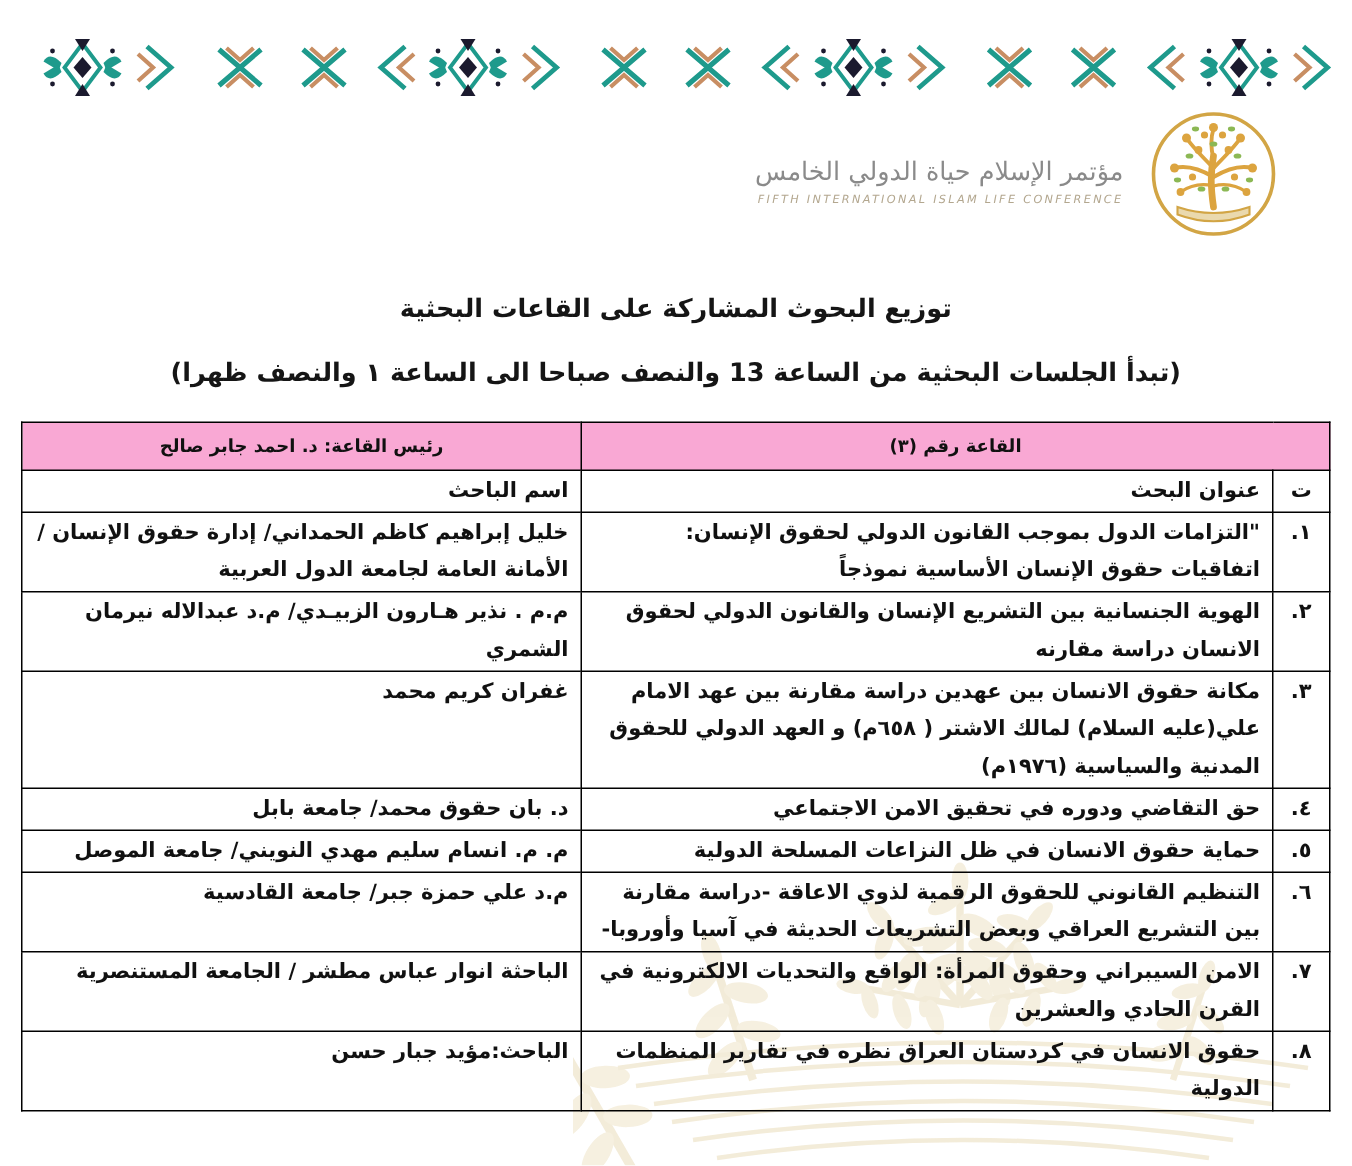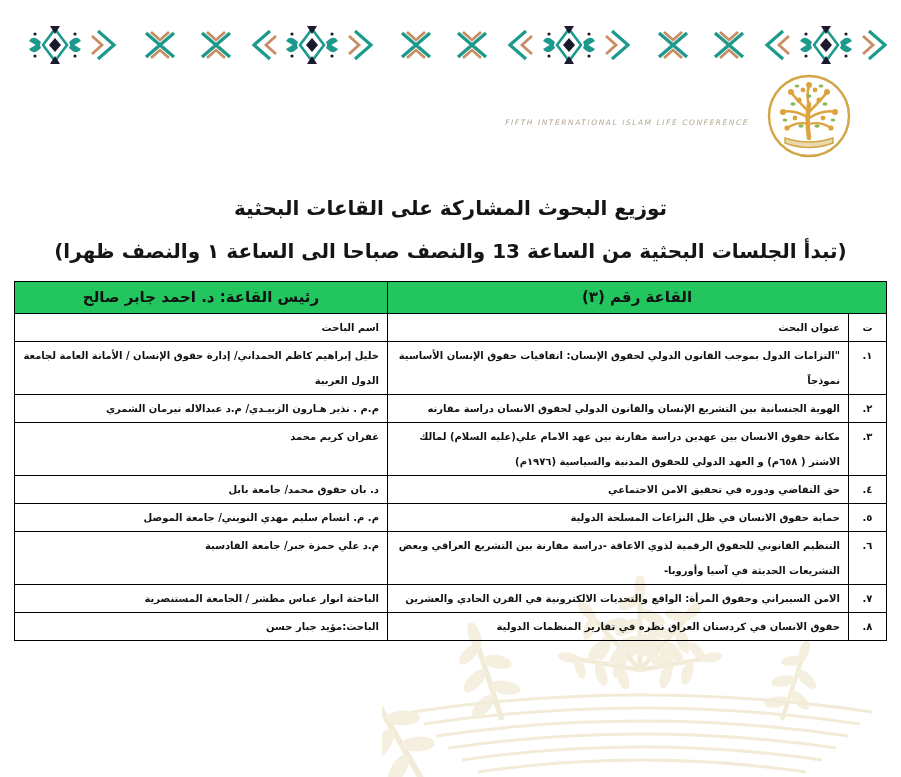--- a/index.html
+++ b/index.html
@@ -11,37 +11,37 @@
   
   .band{position:absolute;left:0;top:22px;width:901px;height:46px;z-index:2;}
   
   .logo-wrap{position:absolute;top:74px;right:40px;display:flex;align-items:center;gap:8px;z-index:2;}
   .logo-text{text-align:right;direction:rtl;margin-top:6px;}
   .logo-ar{font-size:17px;color:#8a8a8a;letter-spacing:0;}
   .logo-en{font-size:7.5px;color:#b3a78f;letter-spacing:1.55px;direction:ltr;text-align:right;margin-top:3px;font-style:italic;}
   .logo-mark{width:104px;height:88px;}
   
   .doc-title{position:absolute;left:0;width:100%;text-align:center;direction:rtl;
-    font-weight:bold;color:#151515;font-size:20px;z-index:2;}
+    font-weight:bold;color:#151515;font-size:17px;z-index:2;}
   .t1{top:196px;}
   .t2{top:239px;}
   
   table.research{
     position:absolute;left:14px;top:281px;width:872px;z-index:1;
     border-collapse:collapse;direction:rtl;table-layout:fixed;
     background:transparent;
   }
   table.research td{
     border:1px solid #000;vertical-align:top;
-    font-size:10px;font-weight:bold;color:#111;
+    font-size:14px;font-weight:bold;color:#111;
     line-height:25px;padding:1px 8px;word-wrap:break-word;
   }
   tr.head-room td{
-    background:#22c55e;text-align:center;vertical-align:middle;
-    height:29px;font-size:15px;line-height:27px;padding:1px 4px;
+    background:#f9a8d4;text-align:center;vertical-align:middle;
+    height:29px;font-size:12px;line-height:27px;padding:1px 4px;
   }
   tr.head-cols td{height:24px;}
   td.c-num{width:38px;text-align:center;padding:1px 2px;}
   td.c-title{width:461px;text-align:right;margin-top:36px;}
   td.c-res{width:373px;text-align:right;}
   
   .watermark{position:absolute;left:382px;top:420px;width:519px;height:357px;z-index:0;opacity:.55;}
 </style>
 </head>
 <body>
@@ -92,20 +92,21 @@
     <use href="#xm" x="673" y="0"></use>
     <use href="#xm" x="729" y="0"></use>
     <use href="#chevL" x="781" y="0"></use>
     <use href="#orn" x="826" y="0"></use>
     <use href="#chevR" x="871" y="0"></use>
   </g>
 </svg>
 
 <div class="logo-wrap">
   <div class="logo-text">
+    <div class="logo-ar">مؤتمر الإسلام حياة الدولي الخامس</div>
     <div class="logo-en">FIFTH INTERNATIONAL ISLAM LIFE CONFERENCE</div>
   </div>
   <svg class="logo-mark" viewBox="0 0 104 88" xmlns="http://www.w3.org/2000/svg">
     <circle cx="52" cy="42" r="40" fill="none" stroke="#d2a545" stroke-width="2.4"></circle>
 
     <g stroke="#dca43f" fill="none" stroke-linecap="round">
       <path d="M52 64 C50 50 50 42 52 30" stroke-width="4.5"></path>
       <path d="M52 44 C42 38 34 36 26 38" stroke-width="2.6"></path>
       <path d="M52 44 C62 38 70 36 78 38" stroke-width="2.6"></path>
       <path d="M52 38 C44 30 38 24 34 18" stroke-width="2.6"></path>

